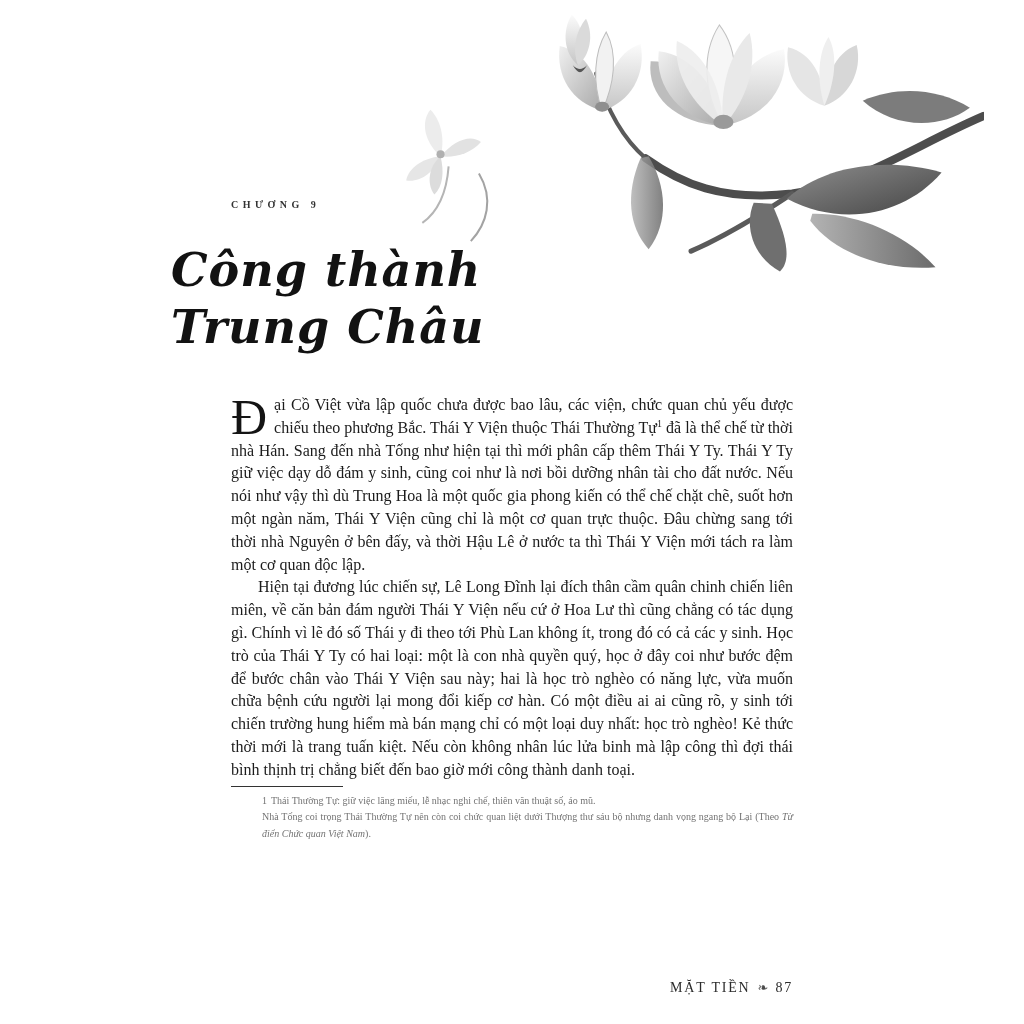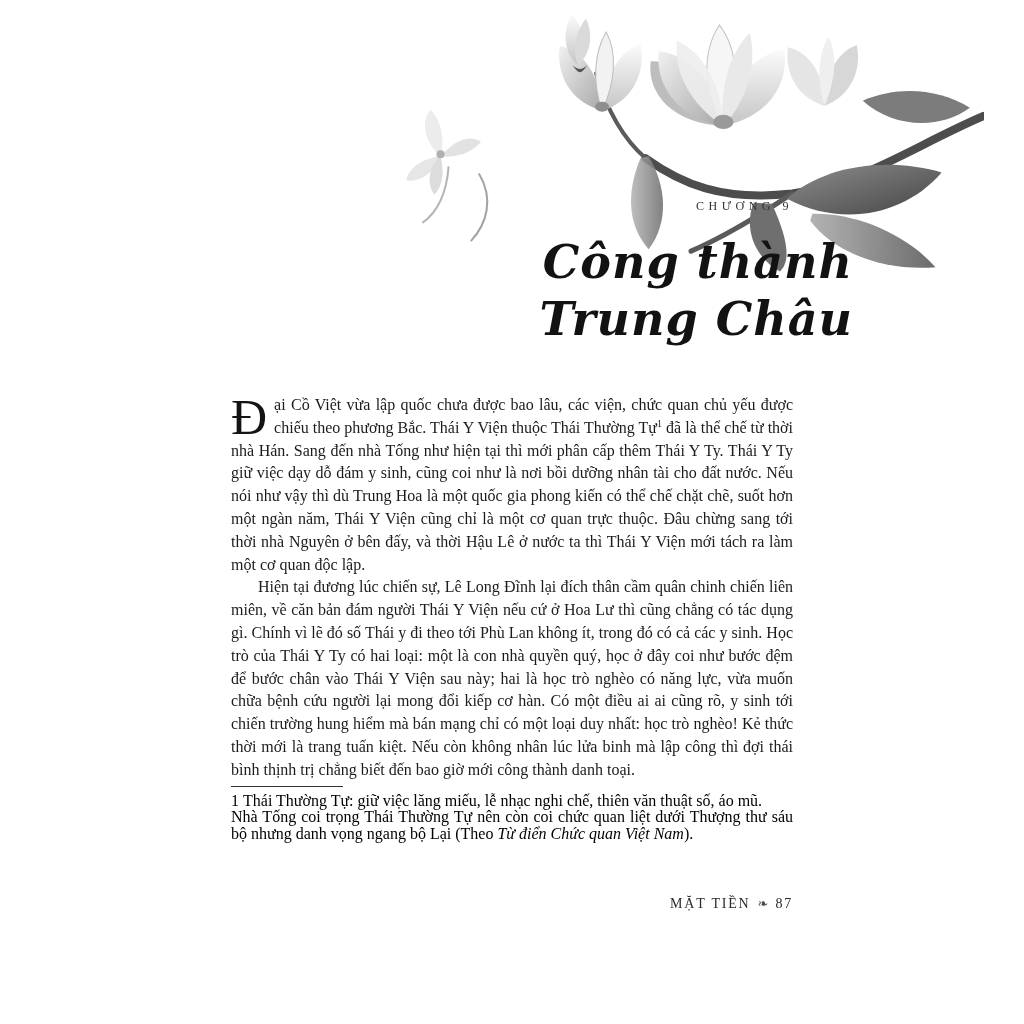--- a/index.html
+++ b/index.html
@@ -12,24 +12,24 @@
     overflow:hidden;
   }
   .page { position:absolute; inset:0; background:#fff; }
 
   .flower-art { position:absolute; top:-4px; left:388px; width:596px; height:276px; }
 
   .content { position:absolute; left:231px; top:0; width:562px; height:1024px; }
 
   .chapter-label {
     position:absolute; top:199px; left:0; right:0;
-    text-align:right; font-size:12px; letter-spacing:4.5px;
-    color:#333; font-weight:400;
+    text-align:left; font-size:10px; letter-spacing:4.5px;
+    color:#333; font-weight:700;
   }
-  .title-block { position:absolute; top:234px; left:-60px; right:-60px; text-align:right; }
+  .title-block { position:absolute; top:242px; left:-60px; right:-60px; text-align:left; }
   .title-line {
     font-family:"DejaVu Serif", serif;
     font-style:italic; font-weight:700;
     font-size:46px; line-height:57px; color:#121212; letter-spacing:1px;
   }
 
   .body-text {
     position:absolute; top:394px; left:0; width:562px;
     font-size:16px; line-height:22.8px;
     text-align:justify; color:#1b1b1b;
@@ -40,28 +40,28 @@
     float:left; font-size:50px; line-height:41px;
     padding:3px 7px 0 0; color:#141414;
   }
   sup.fnref { font-size:10px; line-height:0; }
 
   .fn-sep {
     width:112px; height:0; border-top:1.5px solid #333;
     margin:4px 0 6px 0;
   }
   .footnotes {
-    font-size:16px; line-height:16.8px;
-    text-align:justify; color:#000000;
+    font-size:10px; line-height:16.8px;
+    text-align:justify; color:#737373;margin-left:31px;
   }
   .fn-num { margin-right:4px; }
   .fn-italic { font-style:italic; }
 
   .footer {
-    position:absolute; top:896px; right:0;
+    position:absolute; top:980px; right:0;
     font-size:14px; letter-spacing:1.8px; color:#2b2b2b;
   }
   .fleuron { margin:0 7px; font-size:13px; color:#4a4a4a; letter-spacing:0; }
 </style>
 </head>
 <body>
 
 <div class="page">
 
   <svg class="flower-art" viewBox="0 0 590 272" aria-hidden="true">

